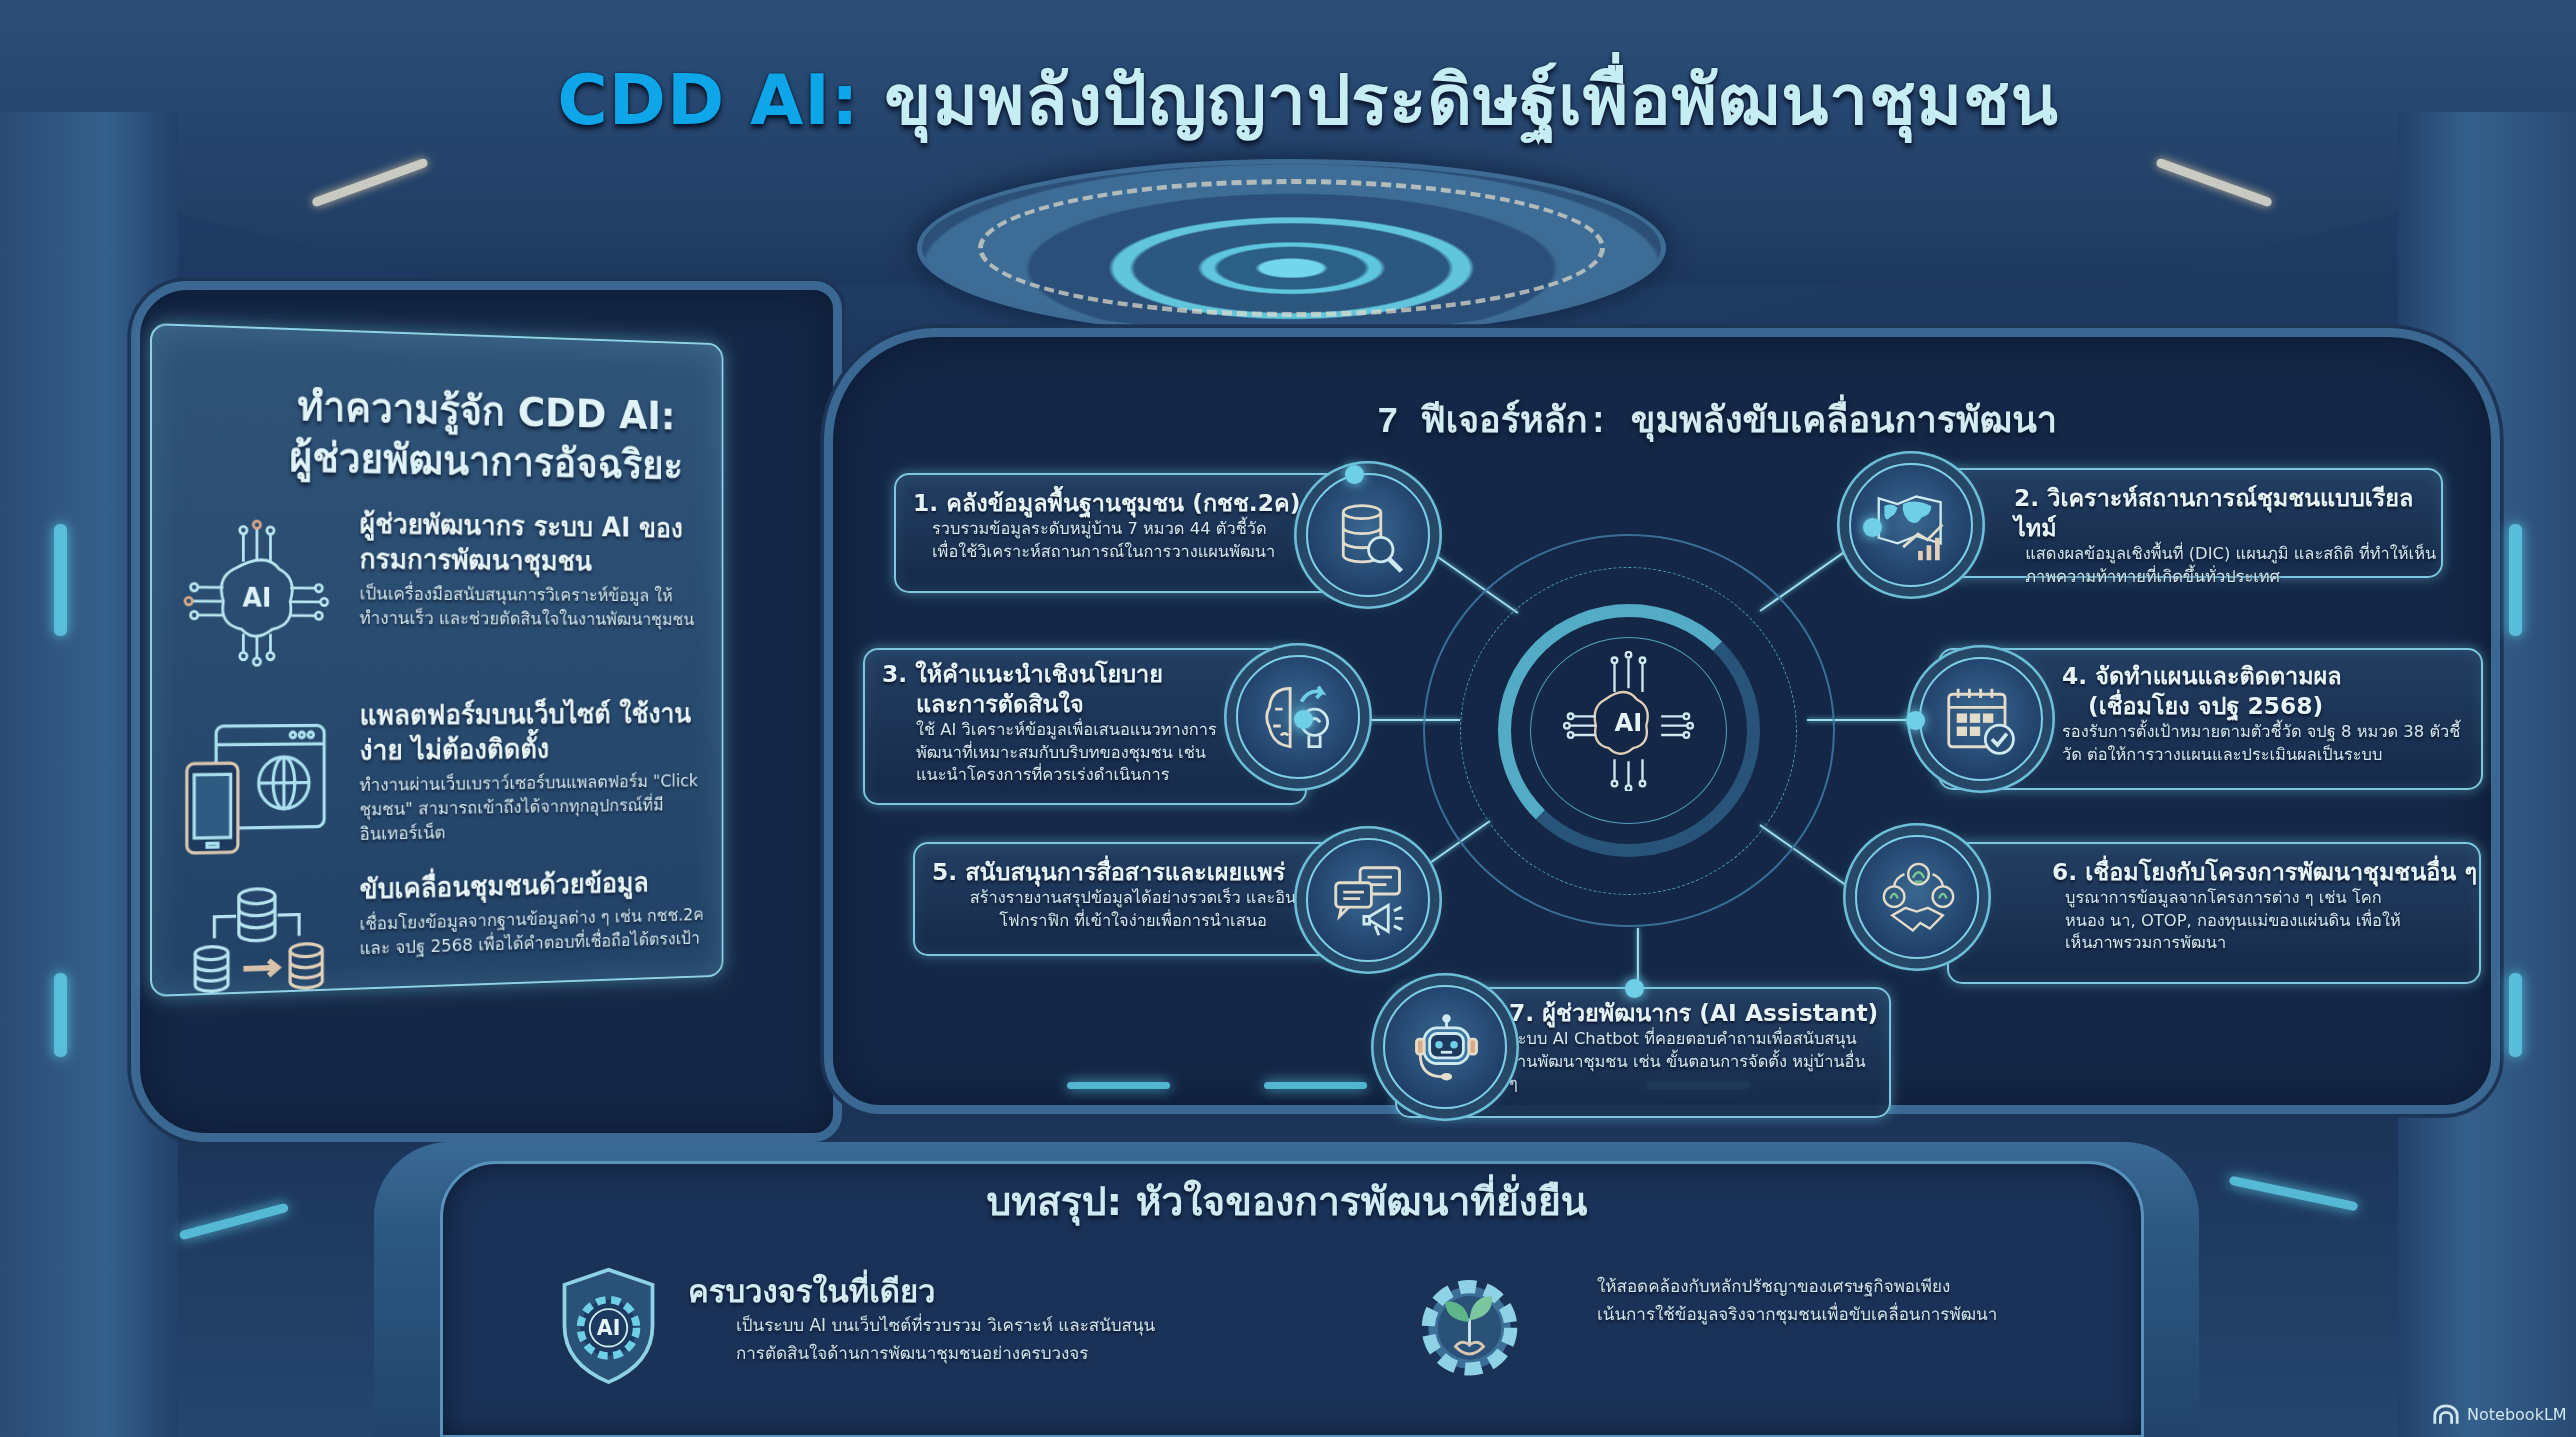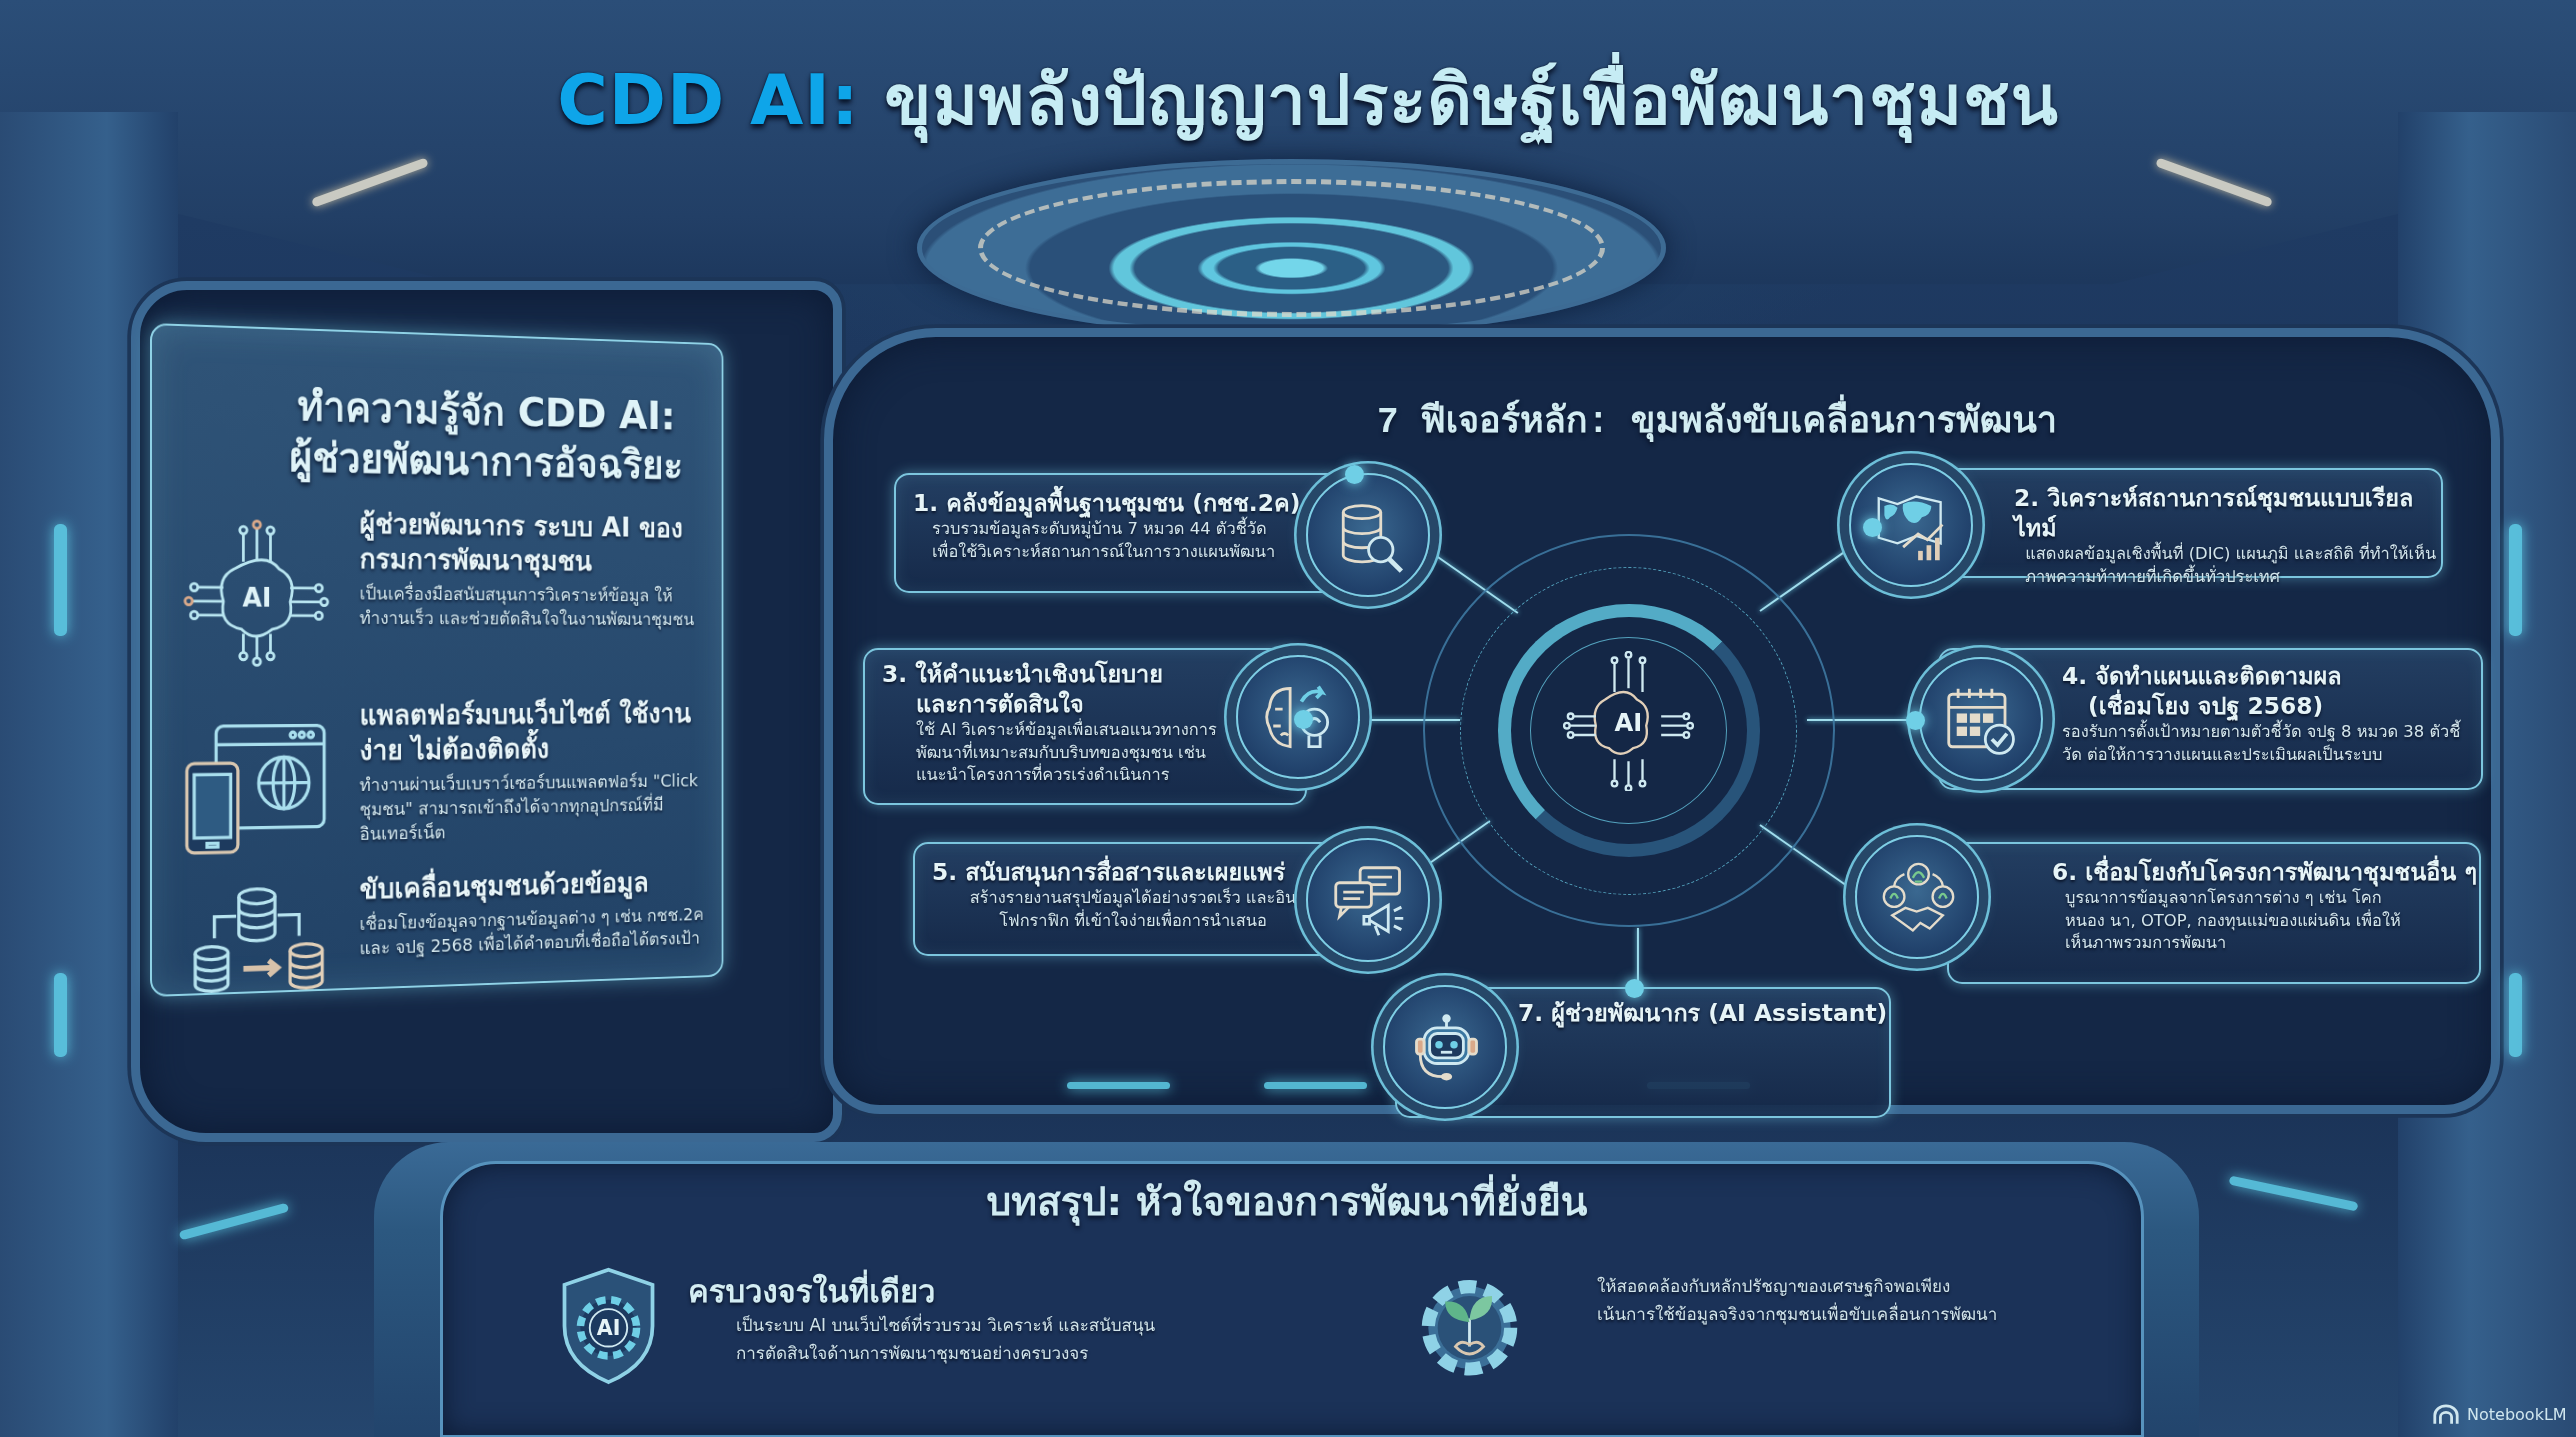--- a/index.html
+++ b/index.html
@@ -318,22 +318,23 @@
     <circle cx="14" cy="38" r="11"></circle>
       <path d="M10 40 q4 -10 8 0" stroke="#78c98d"></path>
     <circle cx="66" cy="38" r="11"></circle>
       <path d="M62 40 q4 -10 8 0" stroke="#78c98d"></path>
     <path d="M25 14 q-10 4 -11 13 M55 14 q10 4 11 13"></path>
     <path d="M12 58 l14 -8 l12 4 l12 -4 l16 8 l-14 14 l-10 -6 l-8 8 z"></path>
   </svg>
 </div>
 
 <div class="card" style="left:1395px;top:987px;width:496px;height:131px;">
-  <div class="body" style="left:112px;top:9.4px;margin-left:9px;">
+  <div class="body" style="left:112px;top:9.4px;">
     <h4>7. ผู้ช่วยพัฒนากร (AI Assistant)</h4>
+    <p style="width:365px;">ระบบ AI Chatbot ที่คอยตอบคำถามเพื่อสนับสนุนงานพัฒนาชุมชน เช่น ขั้นตอนการจัดตั้ง หมู่บ้านอื่น ๆ</p>
   </div>
 </div>
 <div class="badge" style="left:1383px;top:985px;">
   <svg viewBox="0 0 80 80" fill="none" stroke="#cfe9f1" stroke-width="3">
     <rect x="16" y="18" width="48" height="38" rx="14" fill="#3a76a0"></rect>
     <rect x="22" y="24" width="36" height="26" rx="8" fill="#1d3a5e"></rect>
     <circle cx="32" cy="36" r="4" fill="#6fcfe6" stroke="none"></circle>
       <circle cx="48" cy="36" r="4" fill="#6fcfe6" stroke="none"></circle>
     <line x1="34" y1="44" x2="46" y2="44"></line>
     <path d="M40 10 v8"></path>

